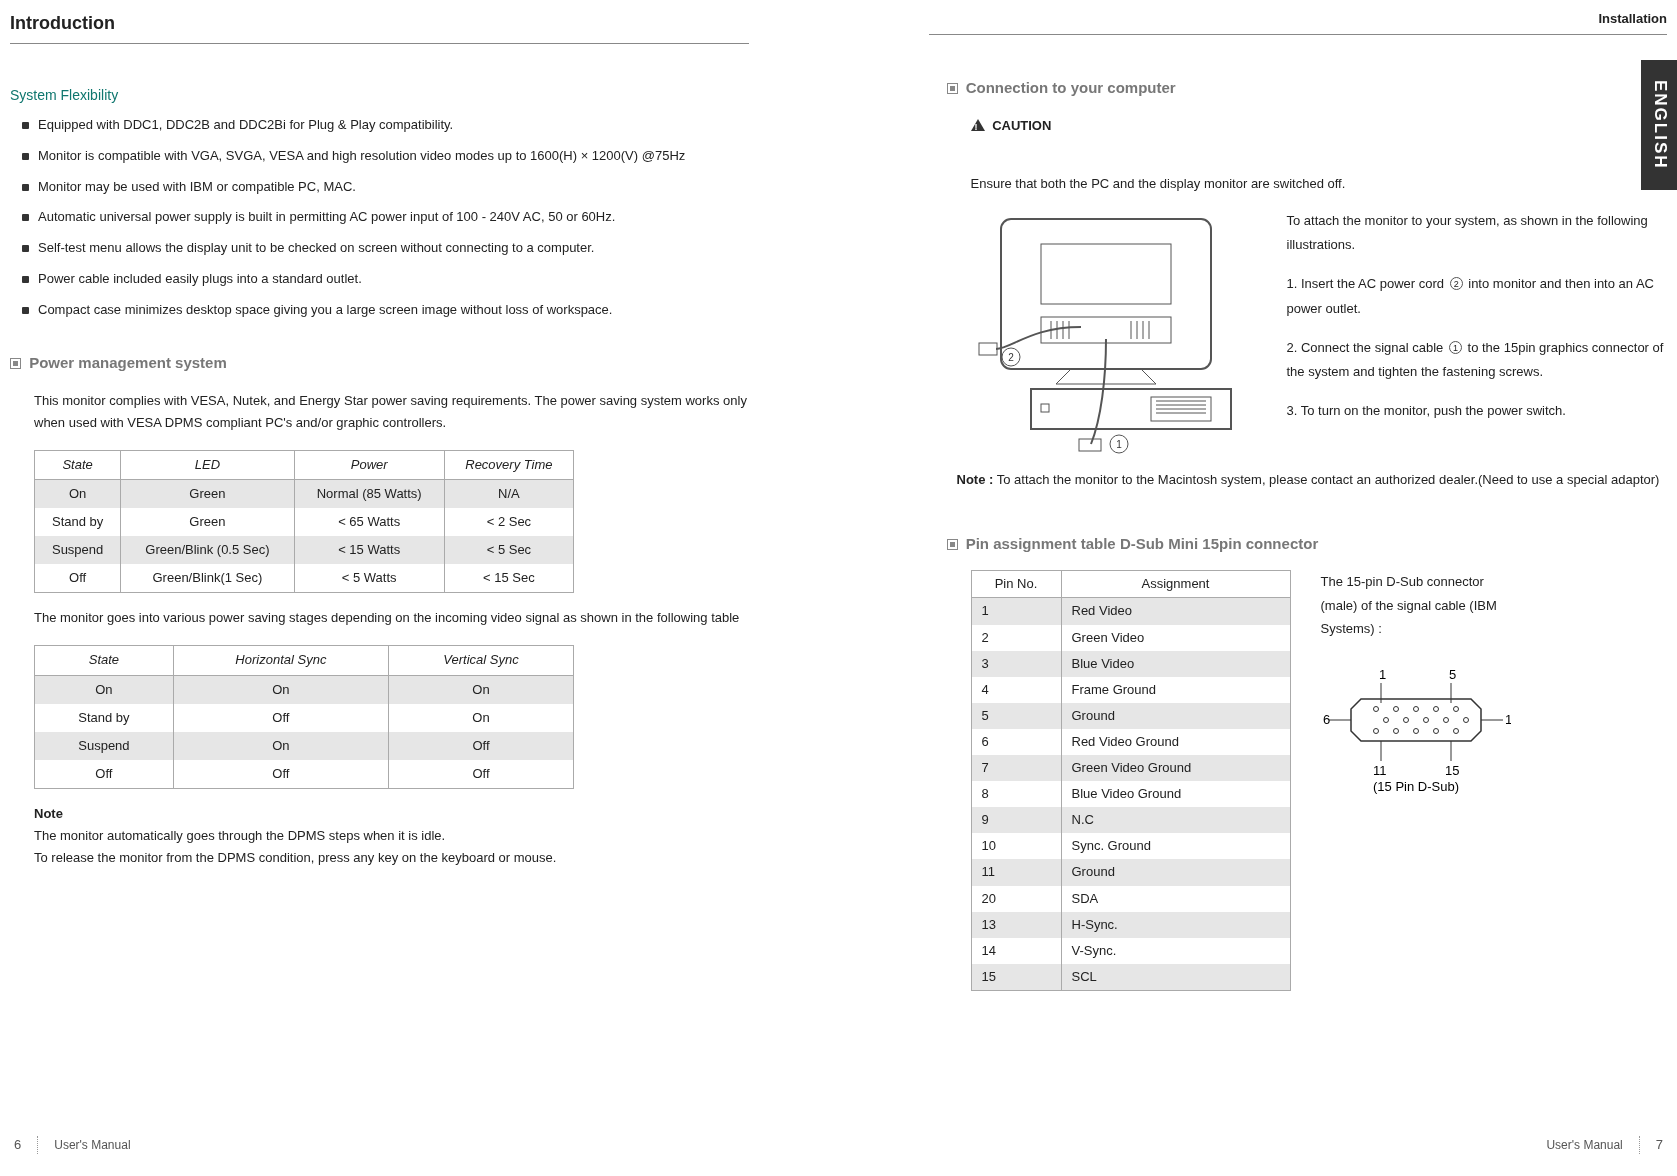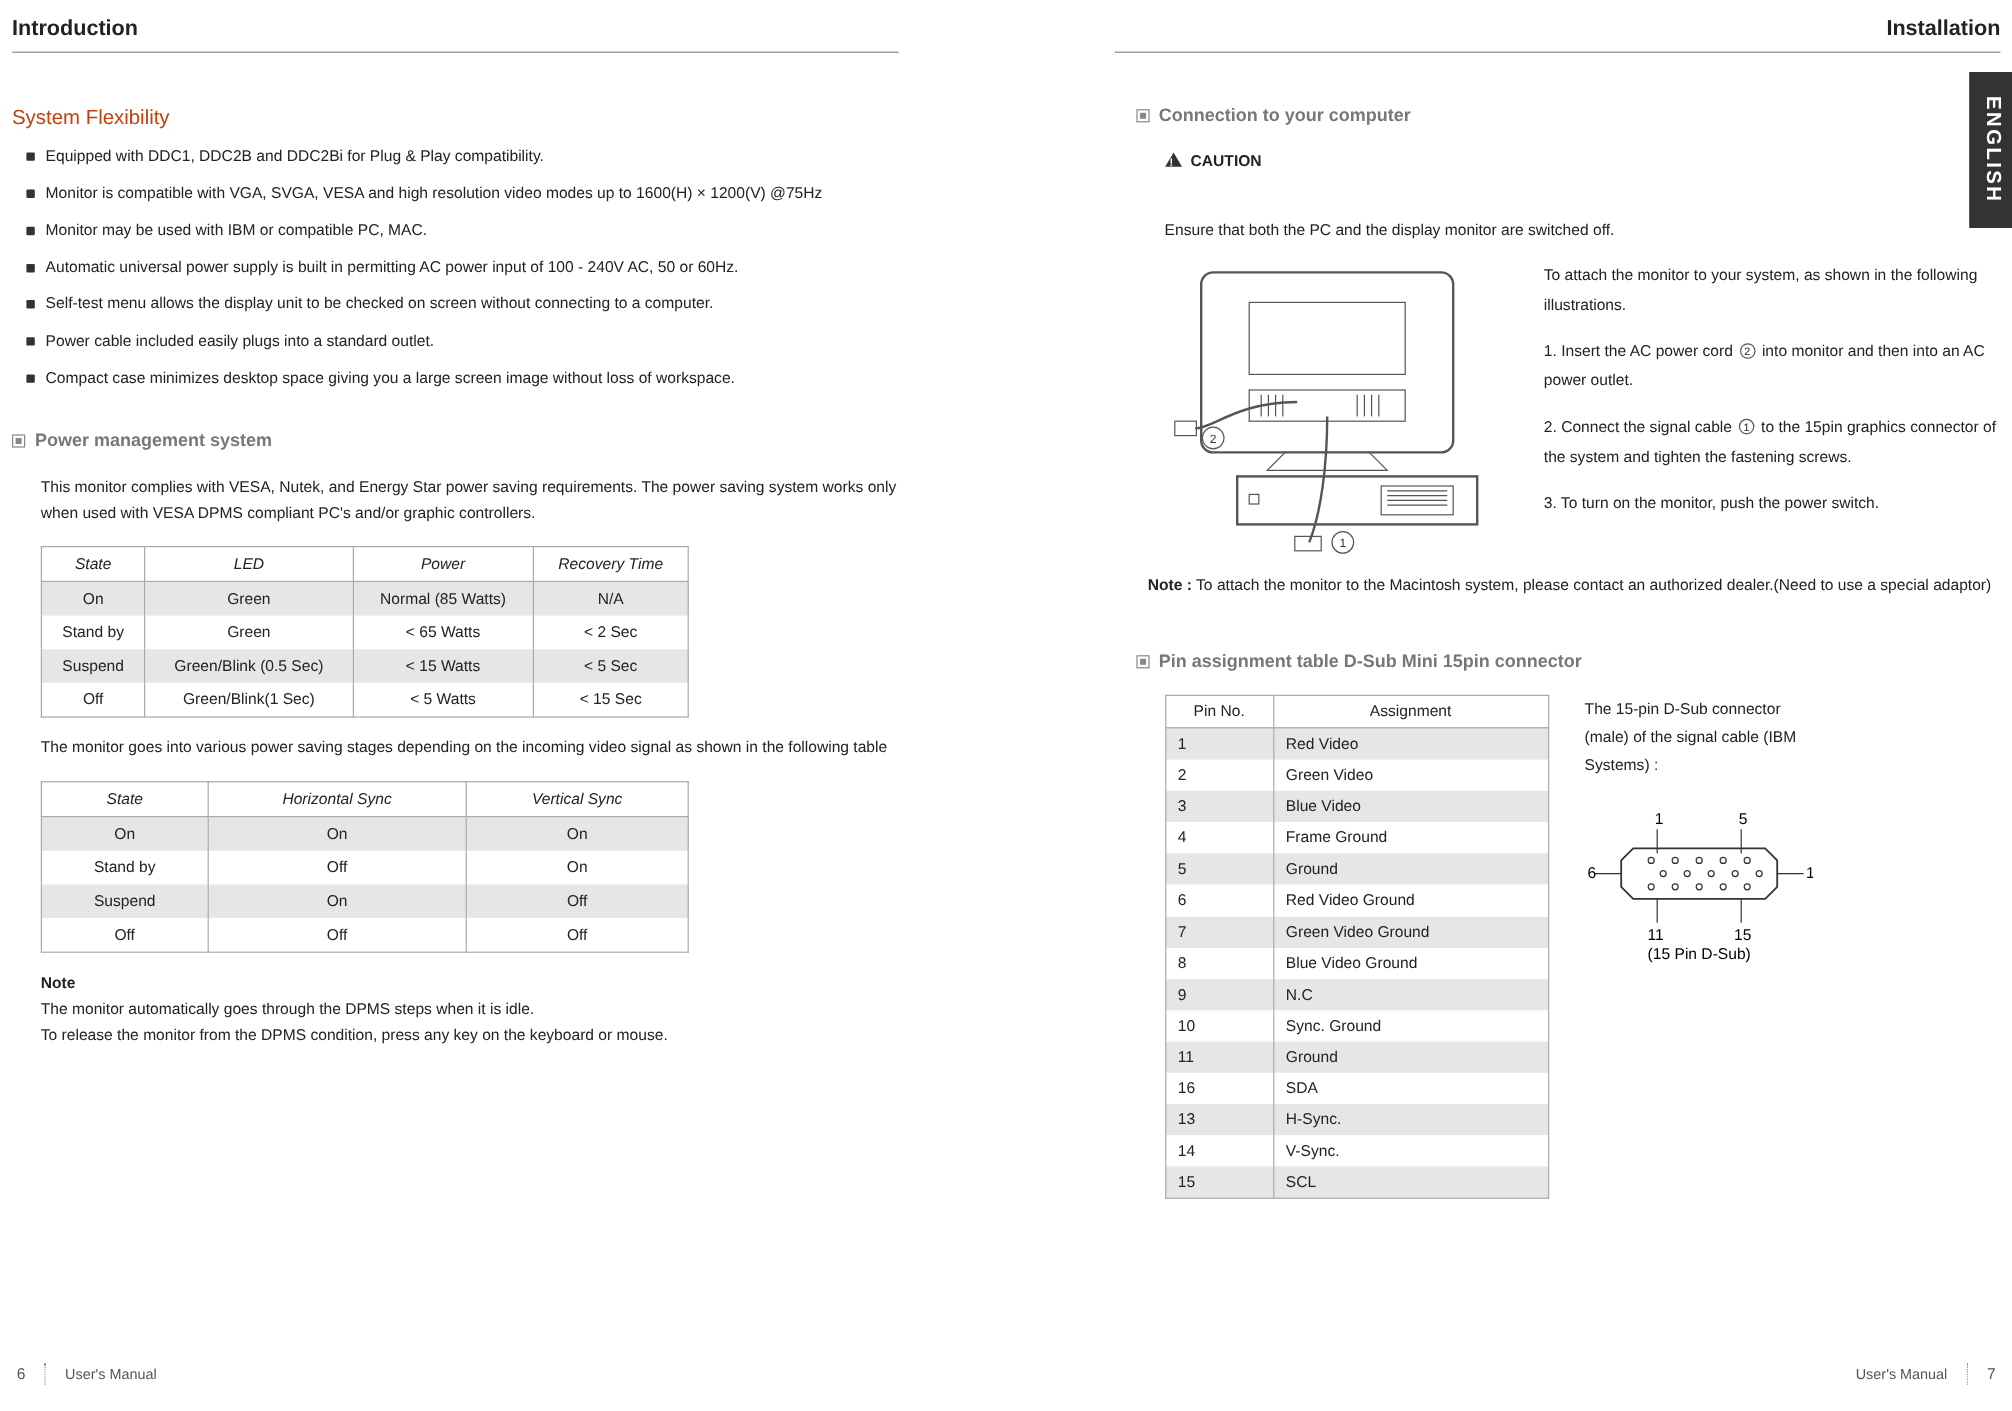--- a/index.html
+++ b/index.html
@@ -31,27 +31,27 @@
     padding-bottom: 4px;
     margin-bottom: 40px;
     margin-top: 8px;
   }
   .page-title-left {
     font-size: 18px;
     font-weight: bold;
     text-align: left;
   }
   .page-title-right {
-    font-size: 18px;
+    font-size: 13px;
     font-weight: bold;
     text-align: right;
   }
   .subhead {
-    font-size: 17px;
-    color: #c2410c;
+    font-size: 14px;
+    color: #0f766e;
     margin: 4px 0 6px 0;
   }
   ul.features {
     list-style: none;
     padding-left: 28px;
     margin: 0 0 28px 0;
   }
   ul.features li {
     position: relative;
     margin-bottom: 6px;
@@ -431,21 +431,21 @@
             </tr>
           <tr>
               <td>10</td>
               <td>Sync. Ground</td>
             </tr>
           <tr class="shade">
               <td>11</td>
               <td>Ground</td>
             </tr>
           <tr>
-              <td>16</td>
+              <td>20</td>
               <td>SDA</td>
             </tr>
           <tr class="shade">
               <td>13</td>
               <td>H-Sync.</td>
             </tr>
           <tr>
               <td>14</td>
               <td>V-Sync.</td>
             </tr>

